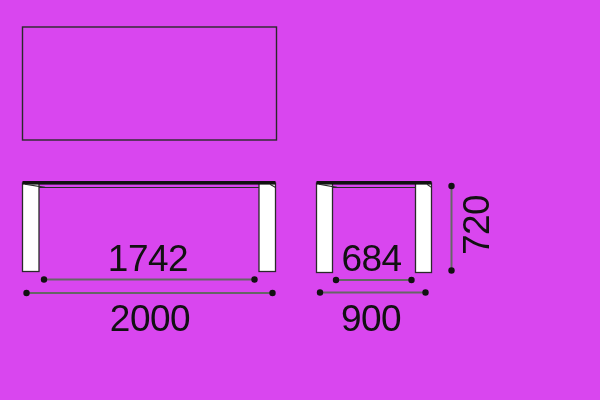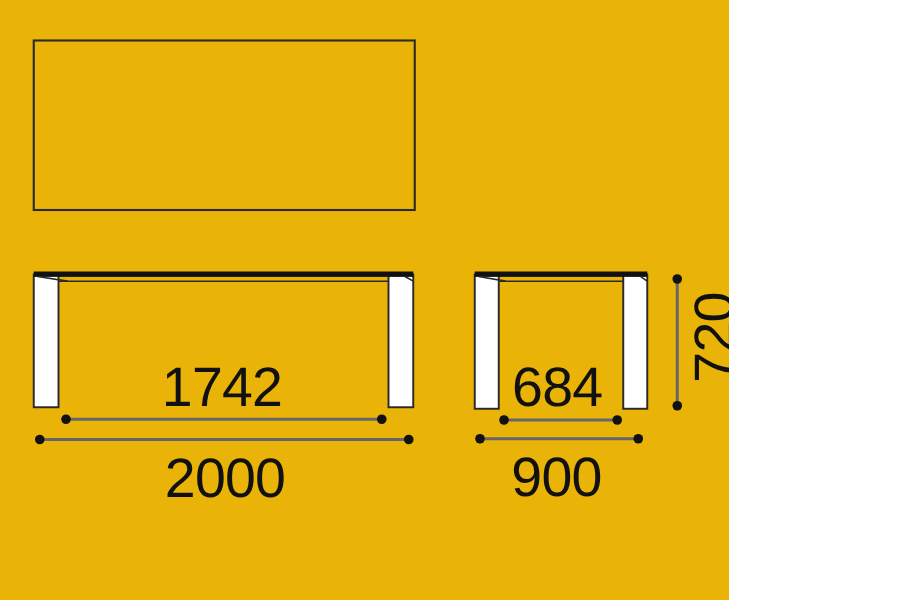--- a/index.html
+++ b/index.html
@@ -1,20 +1,20 @@
 <!DOCTYPE html>
 <html><head>
 <meta charset="utf-8">
 <style>
   html, body { margin: 0; padding: 0; background: #ffffff; }
   .canvas {
     position: relative;
-    width: 486px;
+    width: 600px;
     height: 400px;
-    background: #eab308;
+    background: #d946ef;
     overflow: hidden;
     font-family: "Liberation Sans", sans-serif;
   }
   svg { display: block; }
   .outline   { fill: none; stroke: #2a2a2a; stroke-width: 1.4; }
   .leg       { fill: #ffffff; stroke: #2a2a2a; stroke-width: 1.3; }
   .band      { fill: #111111; stroke: none; }
   .edge-thin { fill: none; stroke: #2a2a2a; stroke-width: 1.1; }
   .dimline   { fill: none; stroke: #666666; stroke-width: 2; }
   .dot       { fill: #111111; stroke: none; }

